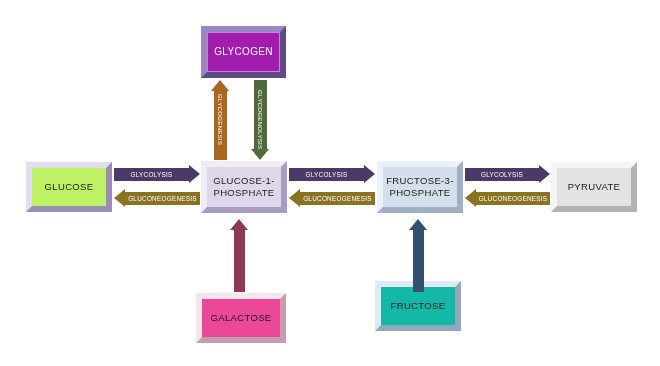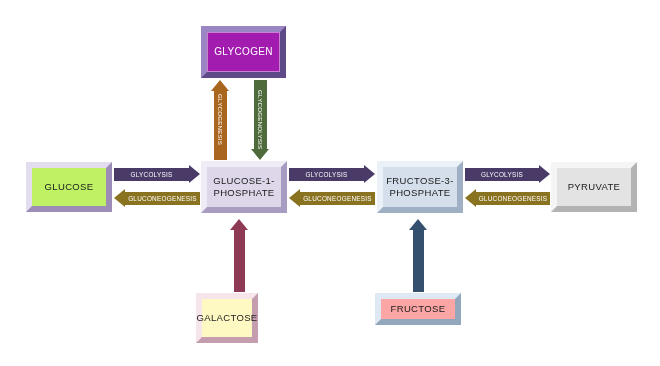--- a/index.html
+++ b/index.html
@@ -85,28 +85,28 @@
     border-color: #eaf1f8 #9fb0c4 #9fb0c4 #eaf1f8;
   }
   
   #node-pyruvate {
     left: 551px; top: 162px; width: 86px; height: 50px;
     background: #e3e3e3;
     border-color: #f5f5f5 #b3b3b3 #b3b3b3 #f5f5f5;
   }
   
   #node-galactose {
-    left: 196px; top: 293px; width: 62px; height: 50px;
-    background: #fef9c3;
+    left: 196px; top: 293px; width: 90px; height: 50px;
+    background: #ec4899;
     border-color: #f6e6ec #c49dae #c49dae #f6e6ec;
   }
   
   #node-fructose {
-    left: 375px; top: 293px; width: 86px; height: 32px;
-    background: #fca5a5;
+    left: 375px; top: 281px; width: 86px; height: 50px;
+    background: #14b8a6;
     border-color: #dfe9f3 #92a6bc #92a6bc #dfe9f3;
   }
 
   
   .harrow {
     position: absolute;
     height: 13px;
     display: flex;
     align-items: center;
   }

